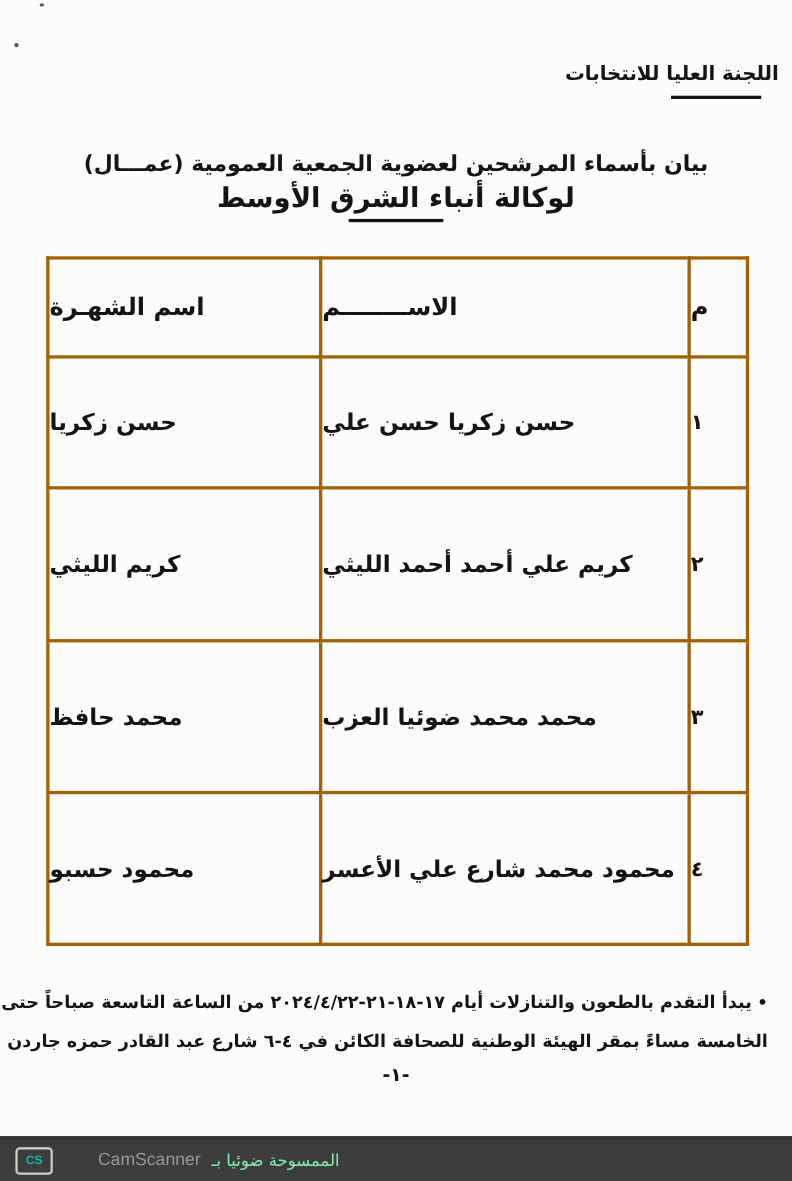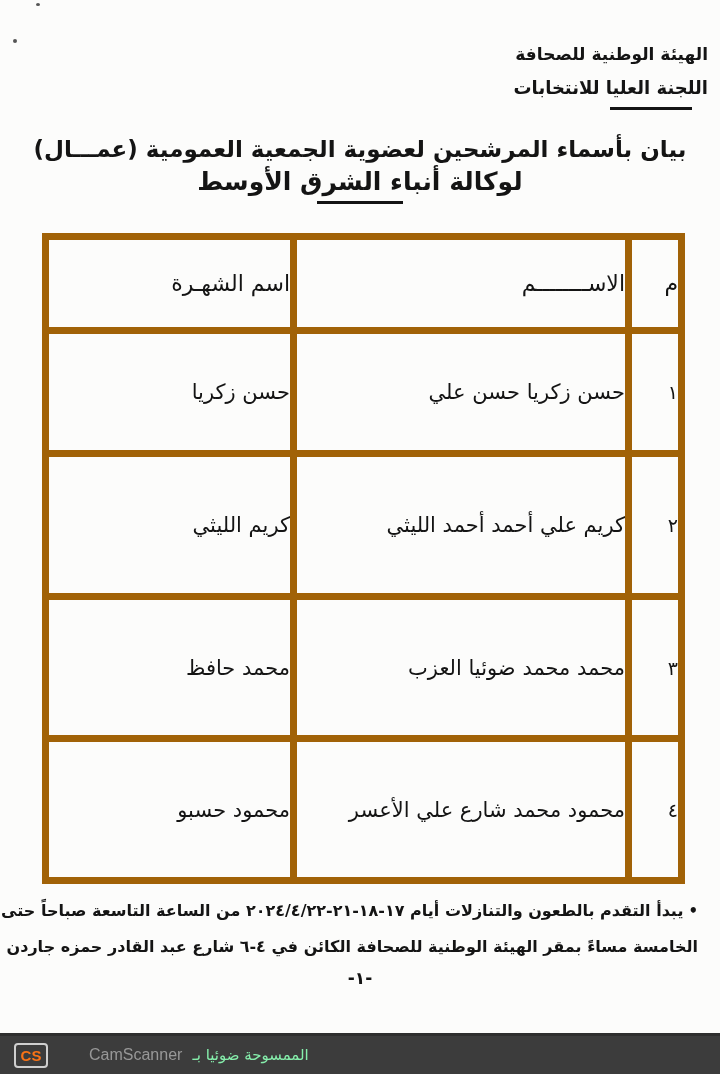--- a/index.html
+++ b/index.html
@@ -14,32 +14,32 @@
   .speck2 { left:13px; top:39px; width:4px; height:4px; }
 
   
   .stamp { position:absolute; top:44px; right:12px; direction:rtl; text-align:right; font-weight:bold; }
   .stamp-line1 { font-size:17px; padding-left:10px; }
   .stamp-line2 { font-size:18px; margin-top:13px; }
   .stamp-underline { width:82px; height:3px; background:#141414; margin-top:9px; margin-right:16px; margin-left:auto; }
 
   
   .title { position:absolute; top:136px; left:0; width:720px; text-align:center; direction:rtl; font-weight:bold; }
-  .title-line1 { font-size:23px; white-space:nowrap; }
+  .title-line1 { font-size:20px; white-space:nowrap; }
   .title-line2 { font-size:25px; margin-top:5px; }
   .title-underline { width:86px; height:3px; background:#141414; margin:5px auto 0 auto; }
 
   
   .names-table {
     position:absolute; top:233px; left:42px; width:636px;
     border-collapse:collapse; direction:rtl; table-layout:fixed;
   }
   .names-table td, .names-table th {
-    border:7px solid #a16207; text-align:right; vertical-align:middle;
-    font-weight:normal; padding:0;
+    border:3px solid #a16207; text-align:left; vertical-align:middle;
+    font-weight:bold; padding:0;
   }
   .names-table th { font-size:22px; height:87px; }
   .row-1 td { height:116px; }
   .row-2 td { height:136px; }
   .row-3 td { height:135px; }
   .row-4 td { height:135px; }
   .cell-index { font-size:19px; }
   .cell-name, .cell-nick { font-size:21px; }
 
   
@@ -51,37 +51,36 @@
   .page-number { position:absolute; top:968px; left:0; width:720px; text-align:center; direction:rtl; font-weight:bold; font-size:17px; }
 
   
   .footer-bar {
     position:absolute; bottom:0; left:0; width:720px; height:41px;
     background:#3c3c3c; border-top:3px solid #2e2e2e; box-sizing:border-box;
     display:flex; align-items:center; gap:10px; padding-left:14px;
   }
   .cs-logo {
     width:30px; height:21px; border:2px solid #cfcfcf; border-radius:4px;
-    color:#f97316; font-size:15px; font-weight:bold;
+    color:#14b8a6; font-size:11px; font-weight:bold;
     display:flex; align-items:center; justify-content:center;
     font-family:"Liberation Sans", sans-serif; flex:0 0 auto;
   }
   .brand { color:#989898; font-size:16px; font-family:"Liberation Sans", sans-serif;margin-left:31px; }
   .scanned { color:#86efac; font-size:15px; direction:rtl; }
 </style>
 </head>
 <body>
 
 <div class="page">
 
   <div class="speck speck1"></div>
   <div class="speck speck2"></div>
 
   <div class="stamp">
-    <div class="stamp-line1">الهيئة الوطنية للصحافة</div>
     <div class="stamp-line2">اللجنة العليا للانتخابات</div>
     <div class="stamp-underline"></div>
   </div>
 
   <div class="title">
     <div class="title-line1">بيان بأسماء المرشحين لعضوية الجمعية العمومية (عمـــال)</div>
     <div class="title-line2">لوكالة أنباء الشرق الأوسط</div>
     <div class="title-underline"></div>
   </div>
 

